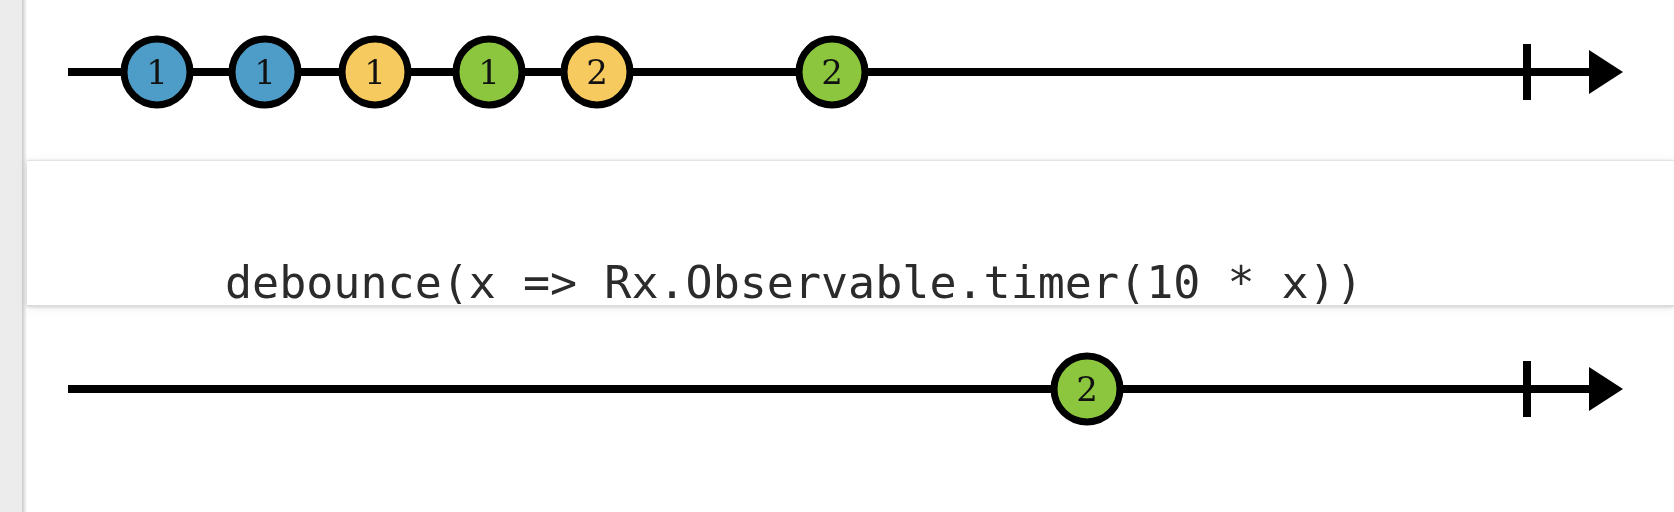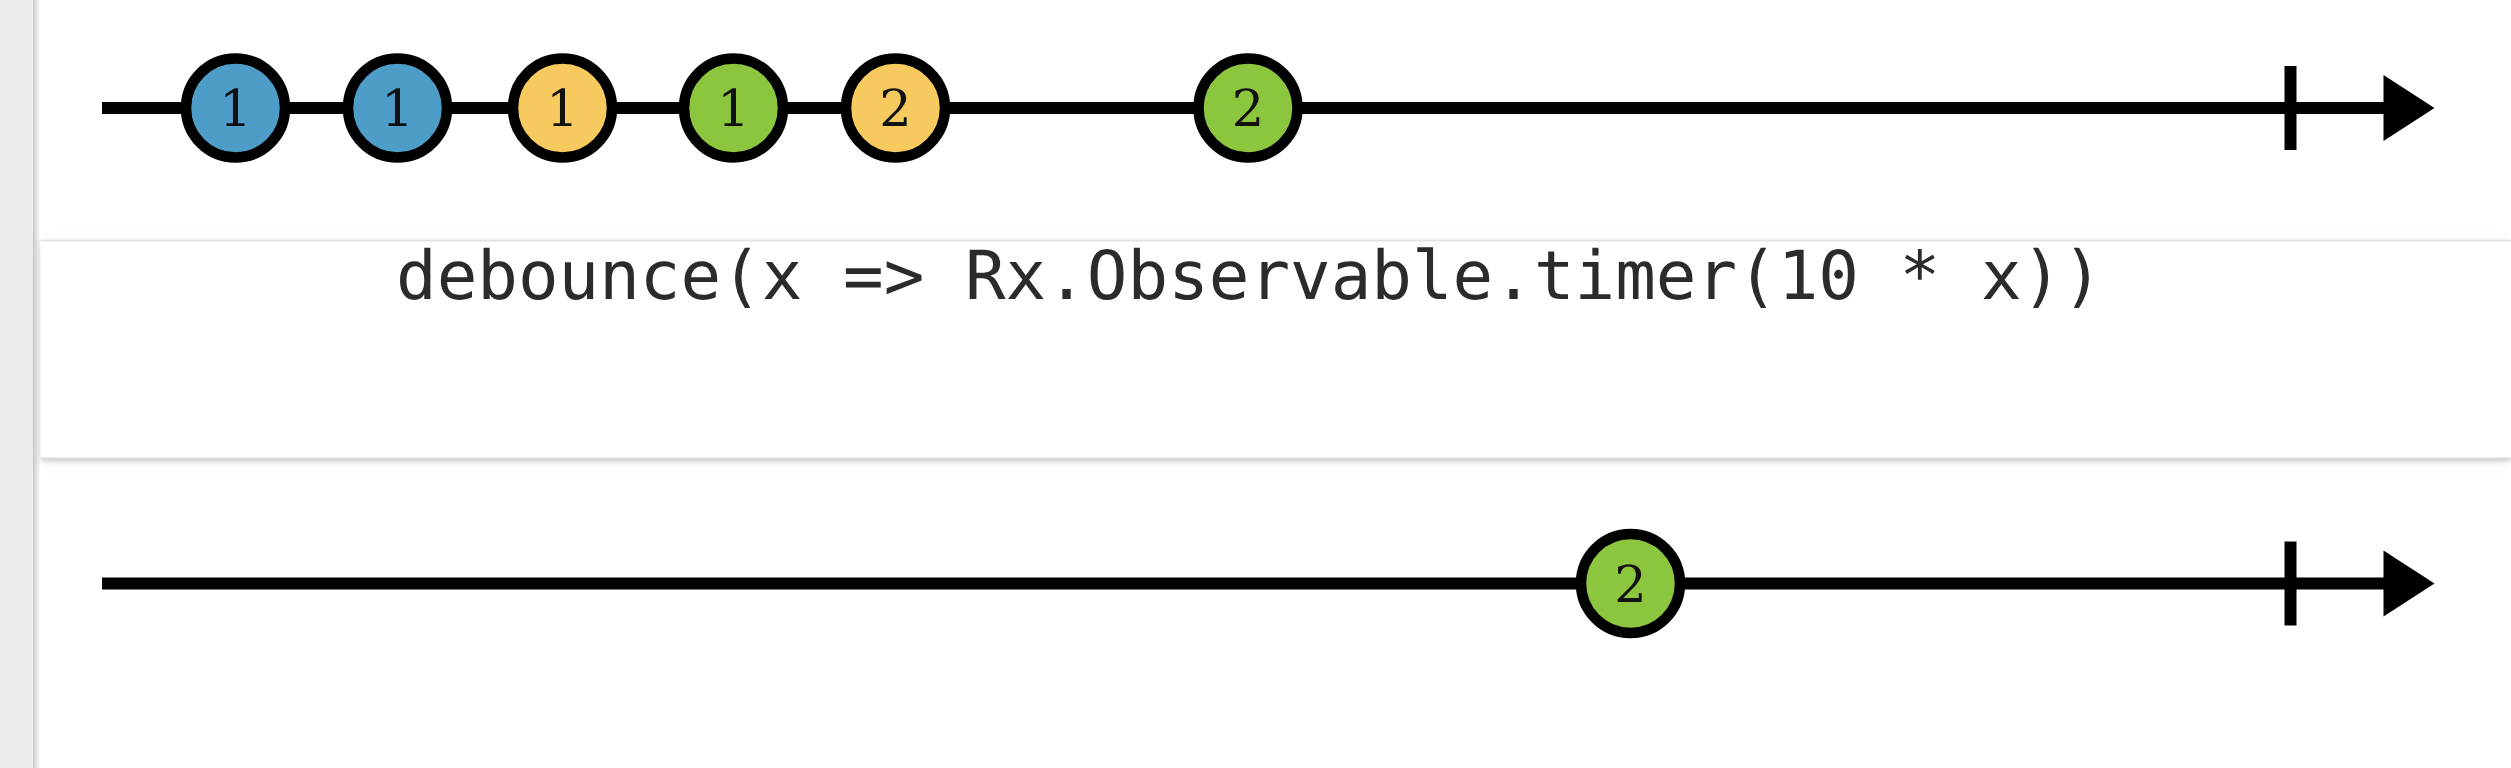--- a/index.html
+++ b/index.html
@@ -50,23 +50,22 @@
     position: absolute;
     left: 27px;
     top: 160px;
     width: 1647px;
     height: 146px;
     background: #ffffff;
     border-top: 1px solid #e3e3e3;
     border-bottom: 1px solid #dcdcdc;
     box-shadow: 0 1px 3px rgba(0,0,0,0.16), 0 2px 10px rgba(0,0,0,0.08);
     display: flex;
-    align-items: flex-start;
+    align-items: flex-end;
     box-sizing: border-box;
-    padding-left: 39px;
   }
   .code-text {
     font-family: "DejaVu Sans Mono", "Liberation Mono", monospace;
     font-size: 45px;
     letter-spacing: 0px;
     color: #2b2b2b;
     white-space: pre;
     padding-left: 198px;
     line-height: 1;
   }

